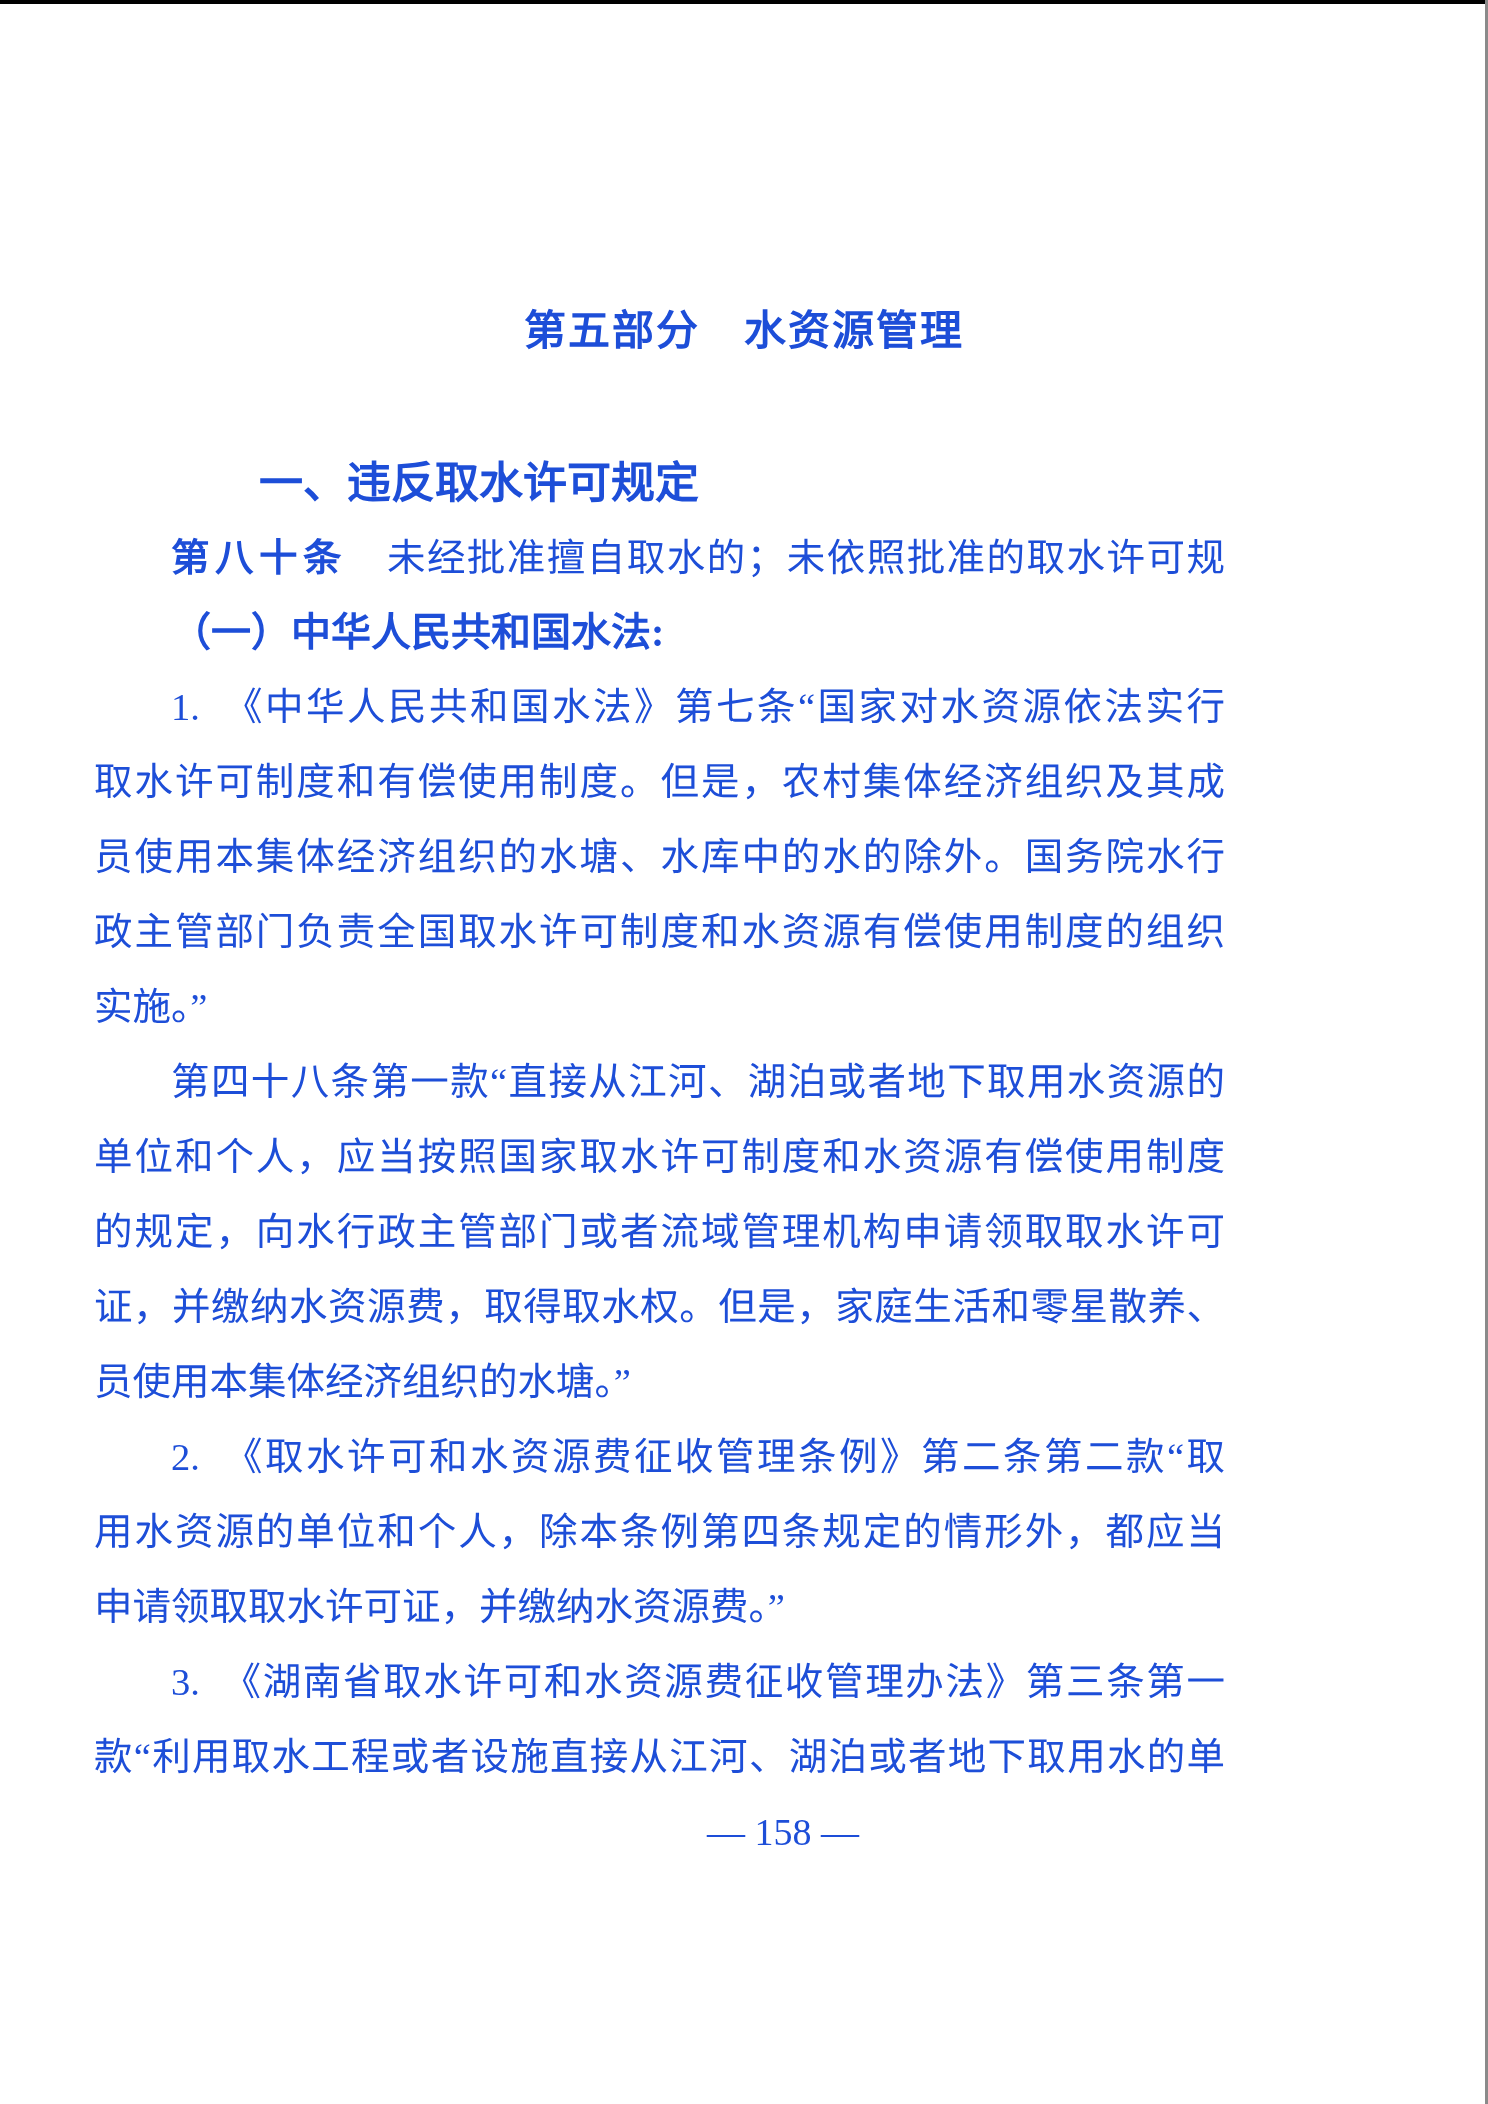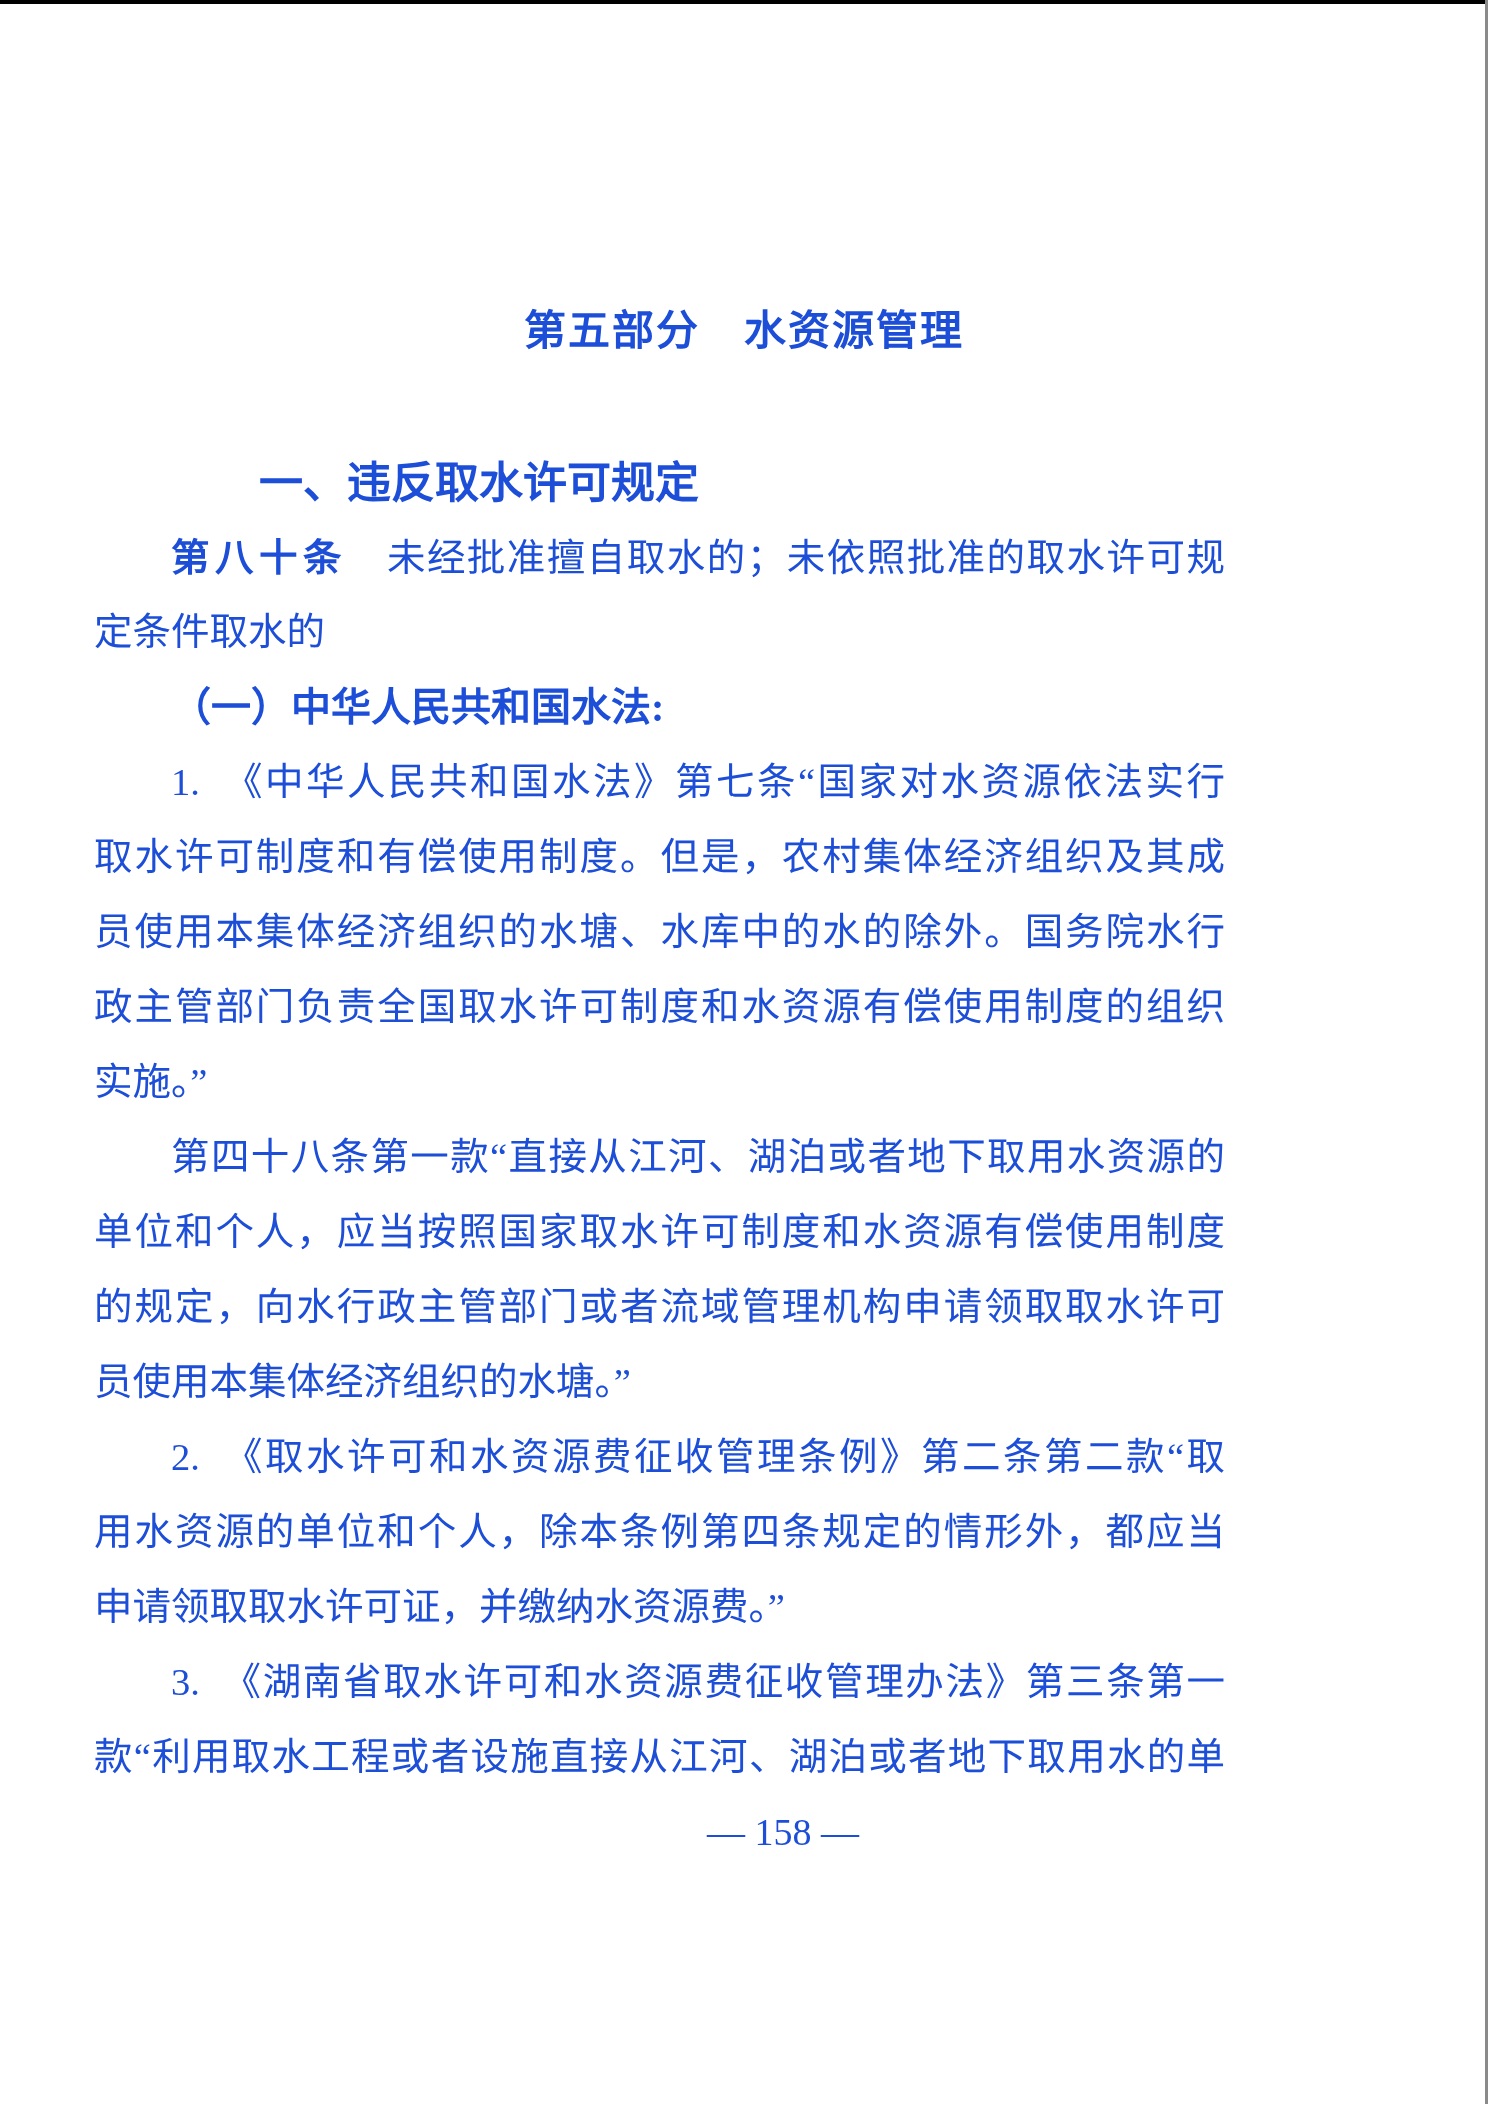--- a/index.html
+++ b/index.html
@@ -91,30 +91,30 @@
 <div class="page">
   <div class="edge-top"></div>
   <div class="edge-right"></div>
 
   <div class="part-title">第五部分　水资源管理</div>
 
   <div class="section-heading">一、违反取水许可规定</div>
 
   <div class="body-block">
     <div class="line justify indent"><span class="lead">第八十条</span><span>　未经批准擅自取水的；未依照批准的取水许可规</span></div>
-    <div class="line left">定条件取水的</div>
     <div class="line left indent subheading">（一）中华人民共和国水法:</div>
     <div class="line justify indent">1.　《中华人民共和国水法》第七条“国家对水资源依法实行</div>
     <div class="line justify">取水许可制度和有偿使用制度。但是，农村集体经济组织及其成</div>
     <div class="line justify">员使用本集体经济组织的水塘、水库中的水的除外。国务院水行</div>
     <div class="line justify">政主管部门负责全国取水许可制度和水资源有偿使用制度的组织</div>
     <div class="line left">实施。”</div>
     <div class="line justify indent">第四十八条第一款“直接从江河、湖泊或者地下取用水资源的</div>
     <div class="line justify">单位和个人，应当按照国家取水许可制度和水资源有偿使用制度</div>
     <div class="line justify">的规定，向水行政主管部门或者流域管理机构申请领取取水许可</div>
+    <div class="line justify">证，并缴纳水资源费，取得取水权。但是，家庭生活和零星散养、</div>
     <div class="line left">员使用本集体经济组织的水塘。”</div>
     <div class="line justify indent">2.　《取水许可和水资源费征收管理条例》第二条第二款“取</div>
     <div class="line justify">用水资源的单位和个人，除本条例第四条规定的情形外，都应当</div>
     <div class="line left">申请领取取水许可证，并缴纳水资源费。”</div>
     <div class="line justify indent">3.　《湖南省取水许可和水资源费征收管理办法》第三条第一</div>
     <div class="line justify">款“利用取水工程或者设施直接从江河、湖泊或者地下取用水的单</div>
   </div>
 
   <div class="page-number">— 158 —</div>
 </div>

